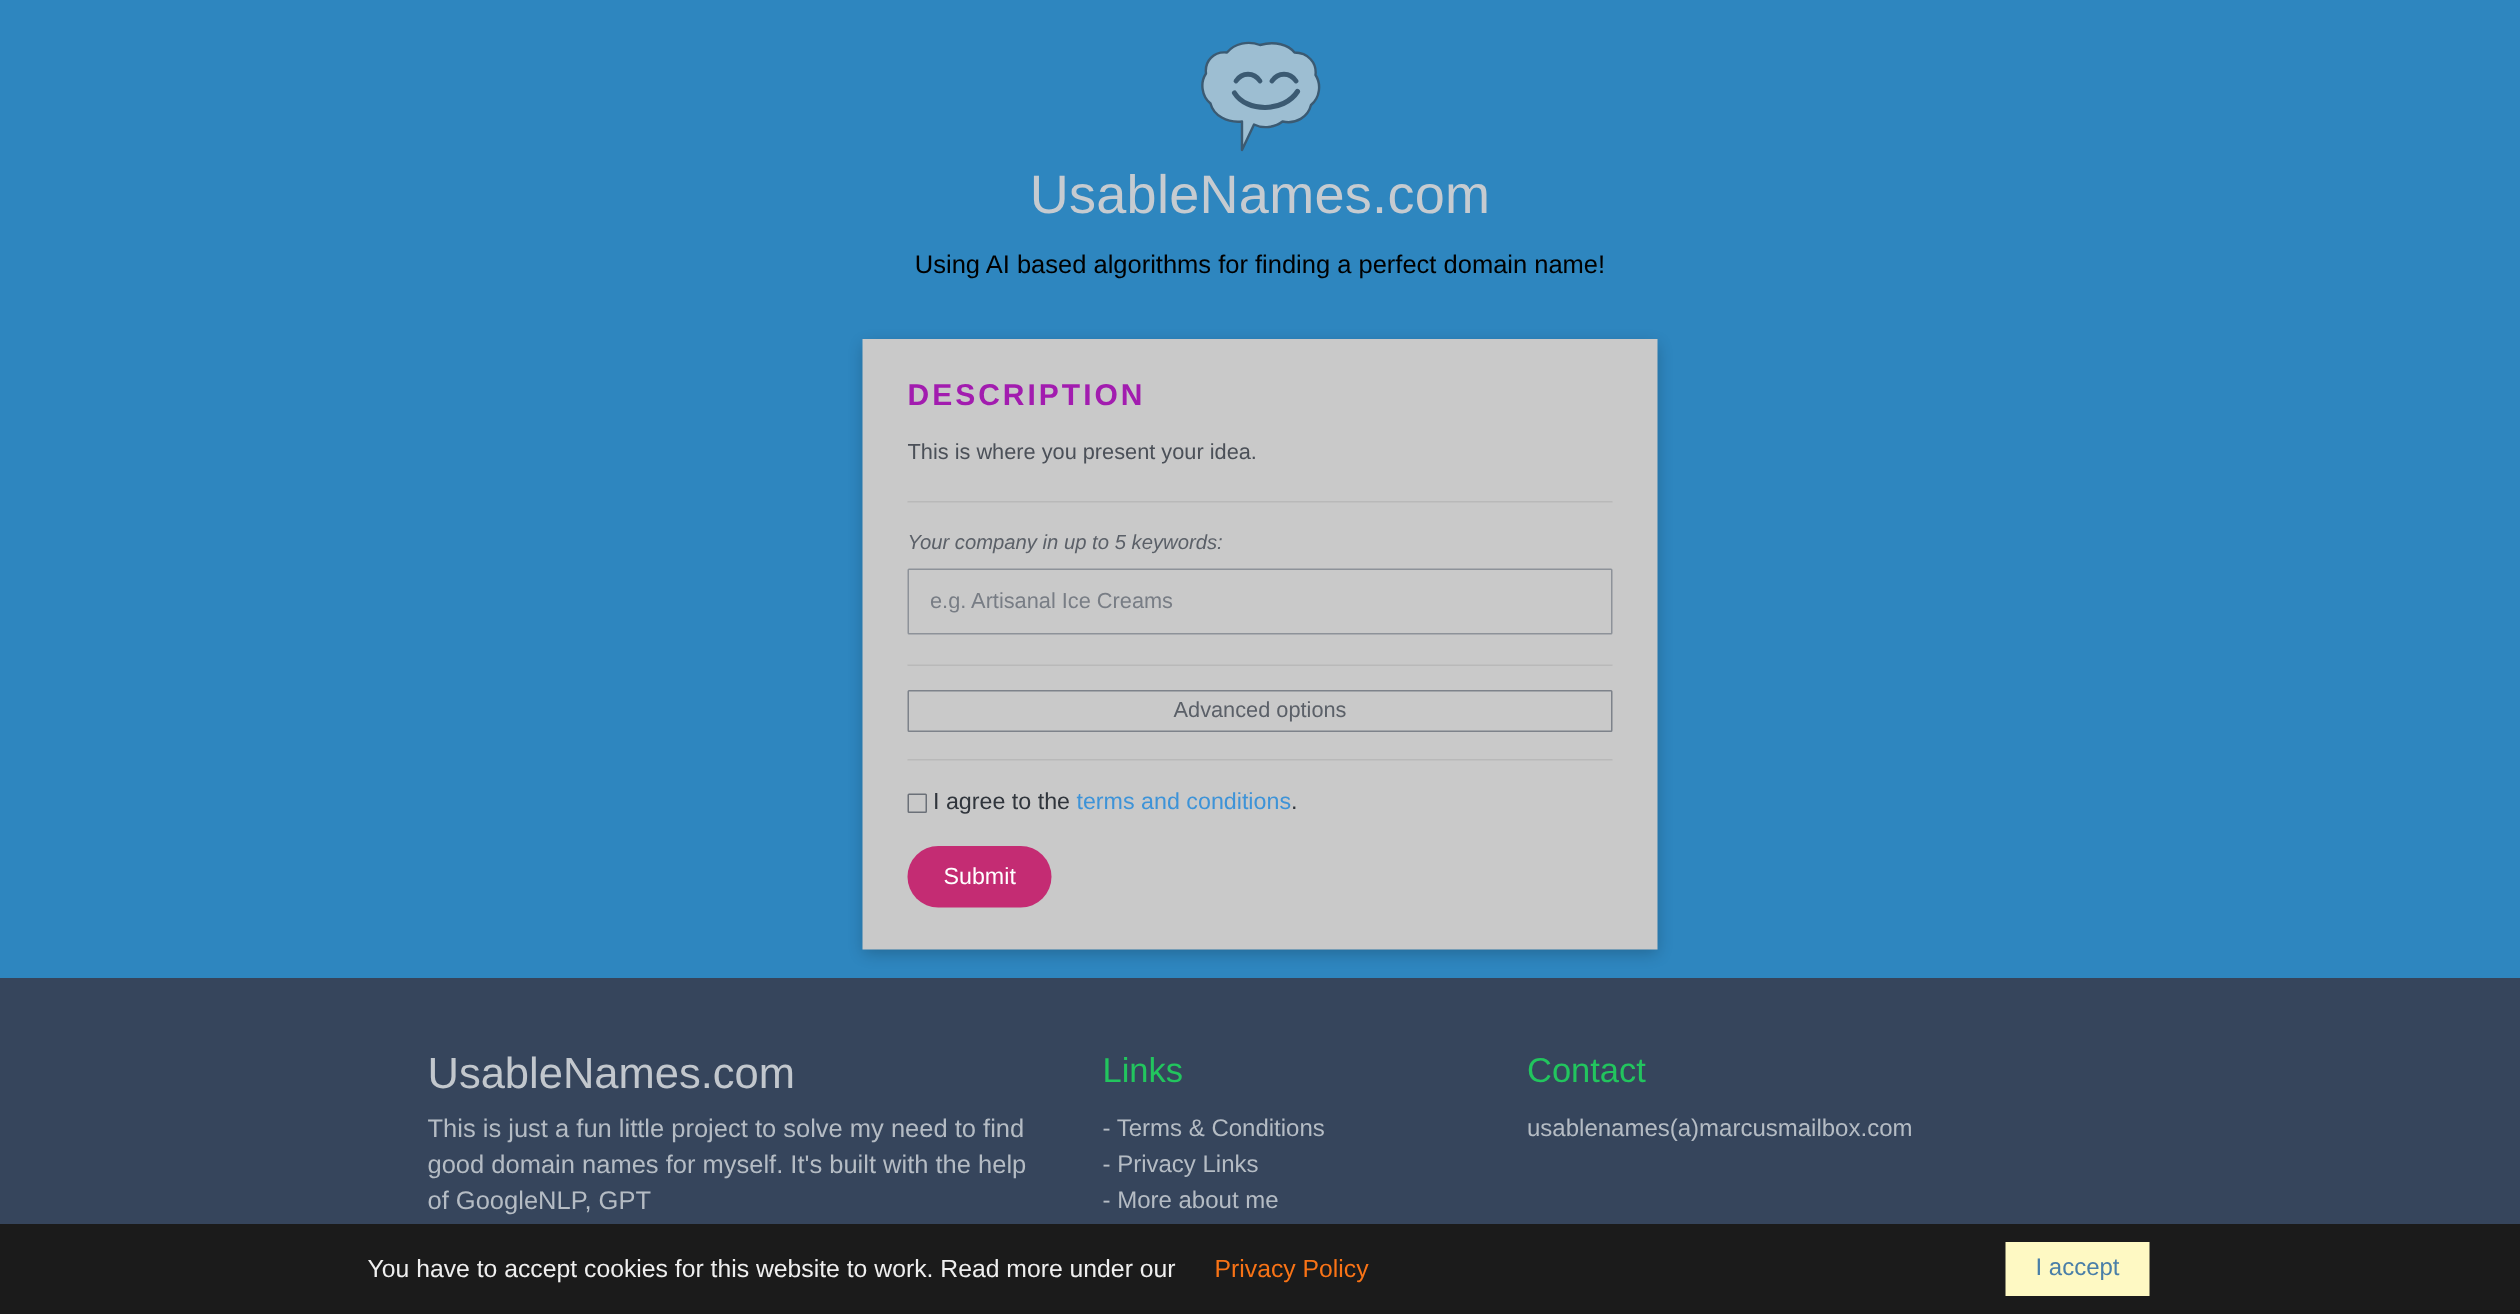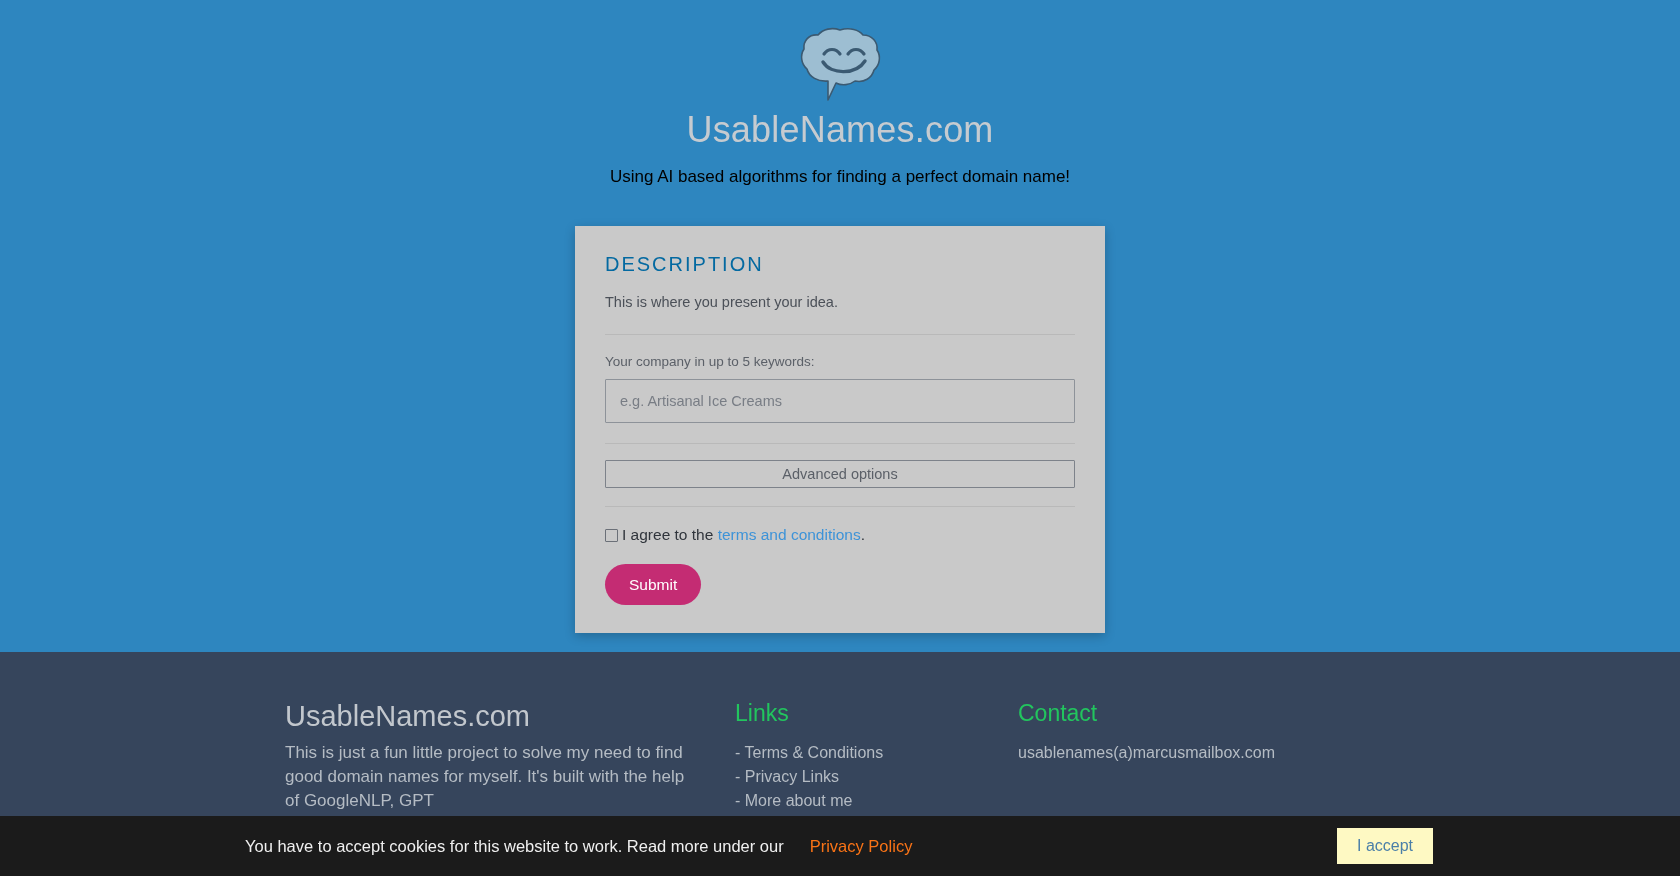--- a/index.html
+++ b/index.html
@@ -57,23 +57,23 @@
     width: 530px;
     margin: 36px auto 0 auto;
     background: #c9c9c9;
     box-shadow: 0 3px 10px rgba(0,0,0,0.22);
     text-align: left;
     padding: 24px 30px 28px 30px;
   }
 
   .card-title {
     font-size: 20px;
-    font-weight: 400;
+    font-weight: 700;
     letter-spacing: 2.0px;
-    color: #0369a1;
+    color: #a21caf;
     line-height: 28px;
     margin-bottom: 14px;
   }
 
   .card-sub {
     font-size: 14.5px;
     color: #4b5058;
     line-height: 20px;
     padding-bottom: 22px;
   }
@@ -84,20 +84,21 @@
     width: 100%;
   }
 
   .field-block { padding-top: 18px; padding-bottom: 20px; }
 
   .field-label {
     font-size: 13.5px;
     color: #5b6068;
     line-height: 18px;
     margin-bottom: 8px;
+    font-style: italic;
   }
 
   .text-input {
     width: 100%;
     height: 44px;
     background: #c9c9c9;
     border: 1px solid #8d9299;
     border-radius: 1px;
     font-family: "Liberation Sans", sans-serif;
     font-size: 14.5px;

